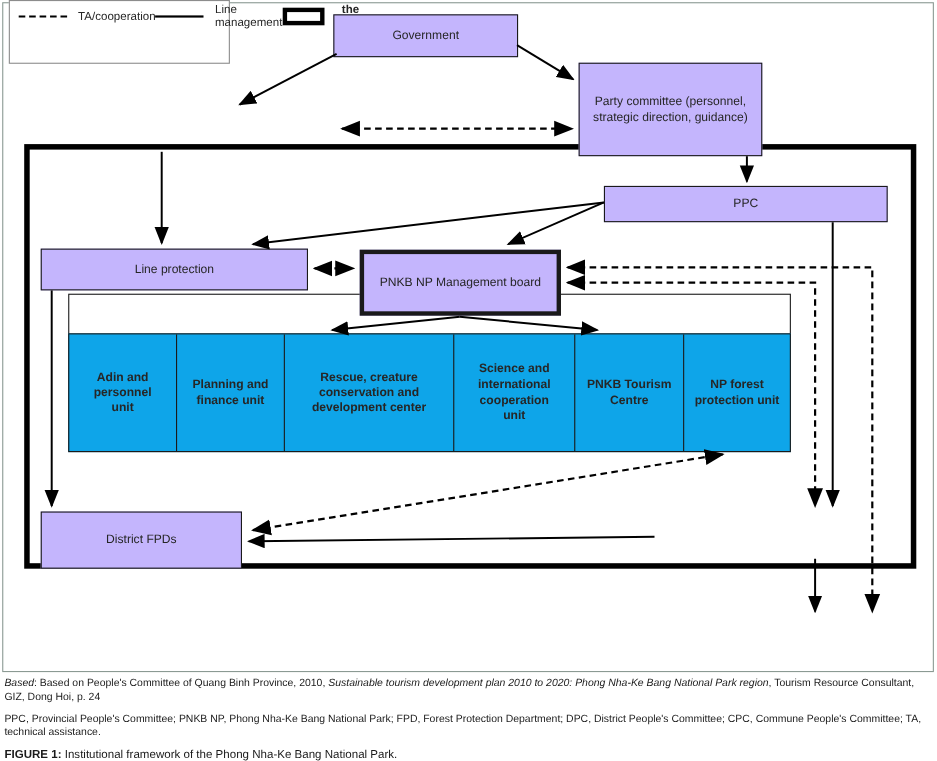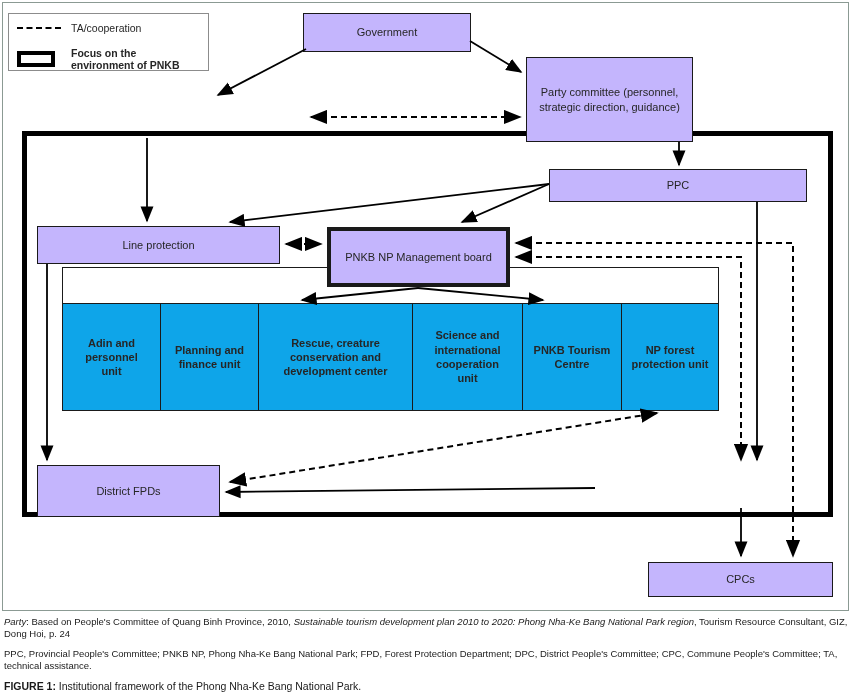--- a/index.html
+++ b/index.html
@@ -2,21 +2,21 @@
 <html><head>
 <meta charset="utf-8">
 <style>
   * { margin:0; padding:0; box-sizing:border-box; }
   body { background:#fff; font-family:"Liberation Sans", sans-serif; }
   .page { position:relative; width:852px; height:692px; background:#fff; overflow:hidden; }
   .frame { position:absolute; left:2px; top:2px; width:847px; height:609px; border:1.5px solid #8b9a93; }
   .thick-box { position:absolute; left:22px; top:131px; width:811px; height:386px; border:5.5px solid #000; }
   .node { position:absolute; background:#c4b5fd; border:1.5px solid #1a1a1a; display:flex; align-items:center; justify-content:center; text-align:center; font-size:11px; color:#262626; line-height:1.3; white-space:pre-line; }
   .node.bold-border { border-width:4px; }
-  .legend { position:absolute; left:8px; top:13px; width:201px; height:58px; border:1px solid #8c8c8c; background:#fff; padding:6px 8px 4px 8px; display:flex; flex-direction:column; justify-content:space-between; }
+  .legend { position:absolute; left:8px; top:0; width:201px; height:58px; border:1px solid #8c8c8c; background:#fff; padding:6px 8px 4px 8px; display:flex; flex-direction:row; justify-content:space-between; }
   .legend-row { display:flex; align-items:center; height:15px; }
   .legend-swatch { width:44px; margin-right:10px; flex:0 0 auto; }
   .sw-dashed { border-top:2px dashed #000; height:0; }
   .sw-solid { border-top:2px solid #000; height:0; }
   .sw-thick { width:38px; height:16px; border:4px solid #000; background:#fff; }
   .legend-label { font-size:10.5px; color:#262626; }
   .legend-label.strong { font-weight:bold; }
   .units-container { position:absolute; left:62px; top:267px; width:657px; height:144px; border:1.5px solid #1a1a1a; background:#fff; }
   .units-row { position:absolute; left:62px; top:303px; width:657px; height:108px; border:1.5px solid #1a1a1a; background:#0ea5e9; display:flex;font-weight:bold; }
   .unit-cell { border-right:1.5px solid #1a1a1a; display:flex; align-items:center; justify-content:center; text-align:center; font-size:11px; color:#262626; line-height:1.3; white-space:pre-line; padding:2px; }
@@ -34,20 +34,24 @@
 <div class="page">
 
   <div class="frame"></div>
 
   <div class="thick-box"></div>
 
   <div class="legend">
     <div class="legend-row">
       <span class="legend-swatch sw-dashed"></span>
       <span class="legend-label">TA/cooperation</span>
+    </div>
+    <div class="legend-row">
+      <span class="legend-swatch sw-solid"></span>
+      <span class="legend-label">Line management</span>
     </div>
     <div class="legend-row">
       <span class="legend-swatch">
           <span class="sw-thick" style="display:block;"></span>
         </span>
       <span class="legend-label strong">Focus on the environment of PNKB</span>
     </div>
   </div>
 
   <div class="units-container"></div>
@@ -70,21 +74,20 @@
 protection unit</div>
   </div>
 
   <div class="node" style="left:303px; top:13px; width:168px; height:39px;">Government</div>
   <div class="node" style="left:526px; top:57px; width:167px; height:85px;">Party committee (personnel,
 strategic direction, guidance)</div>
   <div class="node" style="left:549px; top:169px; width:258px; height:33px;">PPC</div>
   <div class="node" style="left:37px; top:226px; width:243px; height:38px;">Line protection</div>
   <div class="node bold-border" style="left:327px; top:227px; width:183px; height:60px;">PNKB NP Management board</div>
   <div class="node" style="left:37px; top:465px; width:183px; height:52px;">District FPDs</div>
-  <div class="node" style="left:648px; top:562px; width:185px; height:35px;">CPCs</div>
 
   <svg class="lines" viewBox="0 0 852 692" xmlns="http://www.w3.org/2000/svg">
     <defs>
       <marker id="arr" viewBox="0 0 10 8" refX="9" refY="4" markerWidth="9" markerHeight="7.5" orient="auto-start-reverse">
         <path d="M0,0 L10,4 L0,8 z" fill="#000"></path>
       </marker>
     </defs>
 
     <line x1="306" y1="49" x2="218" y2="95" stroke="#000" stroke-width="1.8" marker-end="url(#arr)"></line>
     <line x1="470" y1="41" x2="521" y2="72" stroke="#000" stroke-width="1.8" marker-end="url(#arr)"></line>
@@ -100,18 +103,18 @@
     <line x1="741" y1="508" x2="741" y2="556" stroke="#000" stroke-width="1.8" marker-end="url(#arr)"></line>
 
     <line x1="311" y1="117" x2="520" y2="117" stroke="#000" stroke-width="2" stroke-dasharray="6 4" marker-start="url(#arr)" marker-end="url(#arr)"></line>
     <line x1="286" y1="244" x2="321" y2="244" stroke="#000" stroke-width="2" stroke-dasharray="5 4" marker-start="url(#arr)" marker-end="url(#arr)"></line>
     <path d="M 516,257 L 741,257 L 741,460" fill="none" stroke="#000" stroke-width="2" stroke-dasharray="6 4" marker-start="url(#arr)" marker-end="url(#arr)"></path>
     <path d="M 516,243 L 793,243 L 793,556" fill="none" stroke="#000" stroke-width="2" stroke-dasharray="6 4" marker-start="url(#arr)" marker-end="url(#arr)"></path>
     <line x1="230" y1="482" x2="657" y2="413" stroke="#000" stroke-width="2" stroke-dasharray="6 4" marker-start="url(#arr)" marker-end="url(#arr)"></line>
   </svg>
 
   <div class="footer">
-    <p><span class="it">Party</span><span>: Based on People's Committee of Quang Binh Province, 2010, </span><span class="it">Sustainable tourism development plan 2010 to 2020: Phong Nha-Ke Bang National Park region</span><span>, Tourism Resource Consultant, GIZ, Dong Hoi, p. 24</span></p>
+    <p><span class="it">Based</span><span>: Based on People's Committee of Quang Binh Province, 2010, </span><span class="it">Sustainable tourism development plan 2010 to 2020: Phong Nha-Ke Bang National Park region</span><span>, Tourism Resource Consultant, GIZ, Dong Hoi, p. 24</span></p>
     <p>PPC, Provincial People's Committee; PNKB NP, Phong Nha-Ke Bang National Park; FPD, Forest Protection Department; DPC, District People's Committee; CPC, Commune People's Committee; TA, technical assistance.</p>
     <p class="fig"><span class="bd">FIGURE 1:</span><span> Institutional framework of the Phong Nha-Ke Bang National Park.</span></p>
   </div>
 
 </div>
 
 </body></html>

